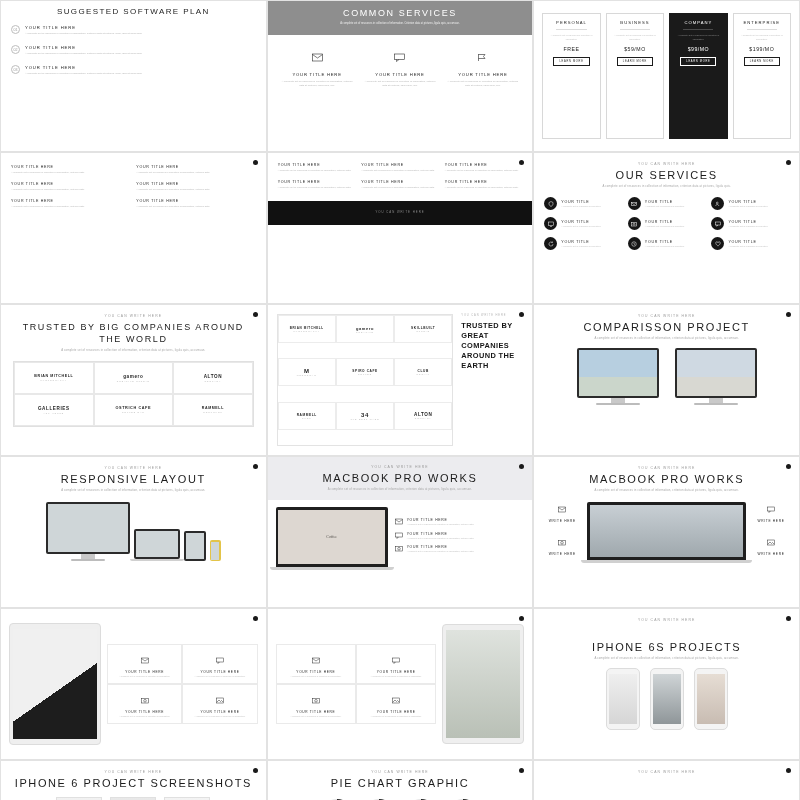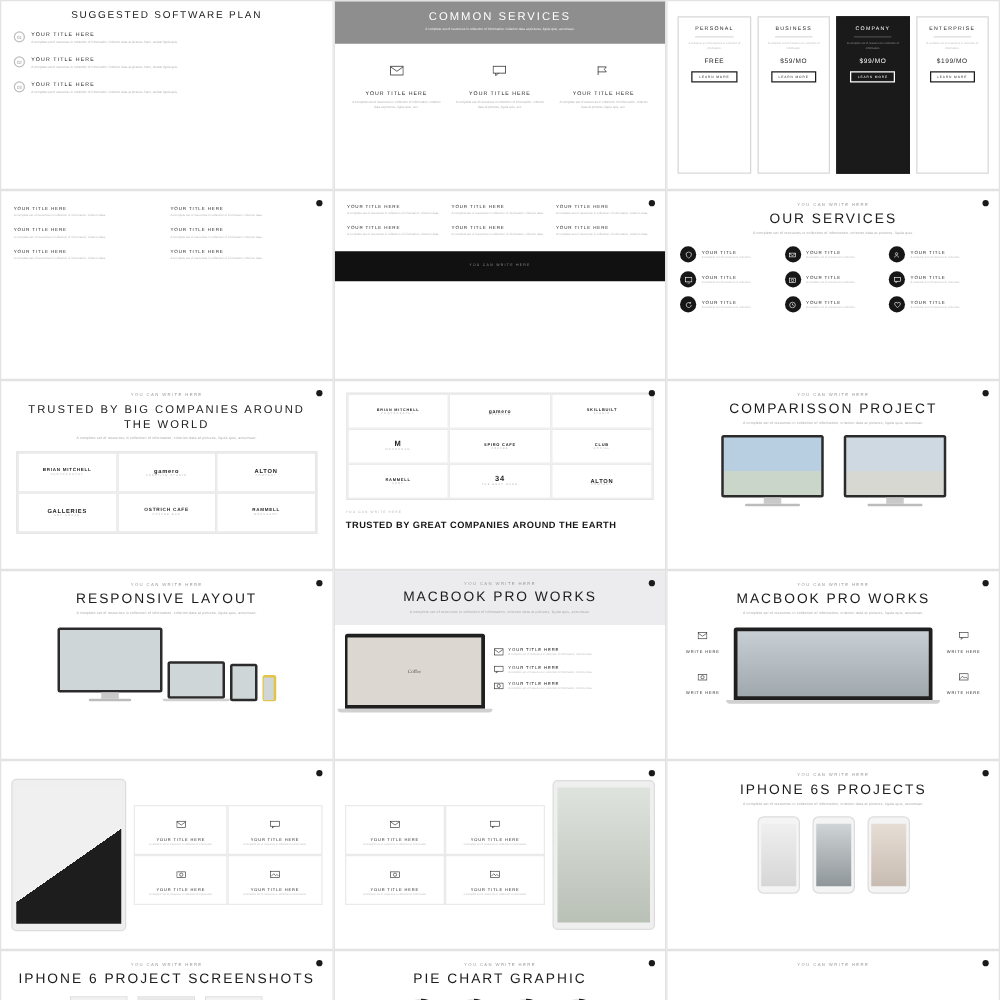--- a/index.html
+++ b/index.html
@@ -125,21 +125,21 @@
   .s7 { padding: 9px 12px; }
   .logogrid { display: grid; grid-template-columns: repeat(3, 1fr); margin-top: 8px; border: 1px solid #e0e0e0; }
   .logocell {
     border: 1px solid #e8e8e8; height: 32px;
     display: flex; flex-direction: column; align-items: center; justify-content: center;
     gap: 1px;
   }
   .logoname { font-size: 4.6px; letter-spacing: .6px; color: #1e1e1e; font-weight: 700; text-transform: uppercase;}
   .logosub { font-size: 2px; letter-spacing: 1px; color: #b0b0b0; text-transform: uppercase;}
 
-  .s8 { display: flex; padding: 9px 9px; gap: 8px; flex-direction: column; }
+  .s8 { display: flex; padding: 9px 9px; gap: 8px; }
   .s8 .lg { flex: 1; display: grid; grid-template-columns: repeat(3, 1fr); gap: 0; border: 1px solid #e3e3e3;}
   .s8 .lgc { border: 1px solid #ececec; height: 28px; display:flex; align-items:center; justify-content:center; flex-direction: column;}
   .s8 .txt { flex: 0 0 62px; }
   .s8 .txt .e { font-size: 2.6px; letter-spacing: .9px; color: #b3b3b3; text-transform: uppercase;}
   .s8 .txt .h { font-size: 7.4px; line-height: 1.35; letter-spacing: .4px; color: #161616; font-weight: 700; margin-top: 4px; text-transform: uppercase;}
 
   
   .monitor { display: flex; flex-direction: column; align-items: center; }
   .screen { background: #2b2b2b; padding: 2px; border-radius: 2px; }
   .screen .inner { background: #cfd6d8; }
@@ -826,21 +826,21 @@
       </div>
     </div>
     <div class="tablet" style="flex:0 0 82px">
       <div class="tabscreen" style="height:108px;background:linear-gradient(#dfe3de,#b9c0b6)"></div>
     </div>
   </div>
 
   <div class="slide s14">
     <span class="dot"></span>
     <div class="eyebrow">YOU CAN WRITE HERE</div>
-    <div class="title" style="margin-top:4px">IPHONE 6S PROJECTS</div>
+    <div class="title" style="margin-top:19px">IPHONE 6S PROJECTS</div>
     <div class="sub" style="margin-top:3px;padding:0 18px">A complete set of resources in collection of information, criterion data at pictures, ligula quis, accumsan.</div>
     <div class="phones">
       <div class="phone">
           <div class="phscreen" style="background:linear-gradient(#efefef,#d6d6d6)"></div>
         </div>
       <div class="phone">
           <div class="phscreen" style="background:linear-gradient(#cfd4d6,#8f9699)"></div>
         </div>
       <div class="phone">
           <div class="phscreen" style="background:linear-gradient(#e6ddd4,#c8bcb2)"></div>

